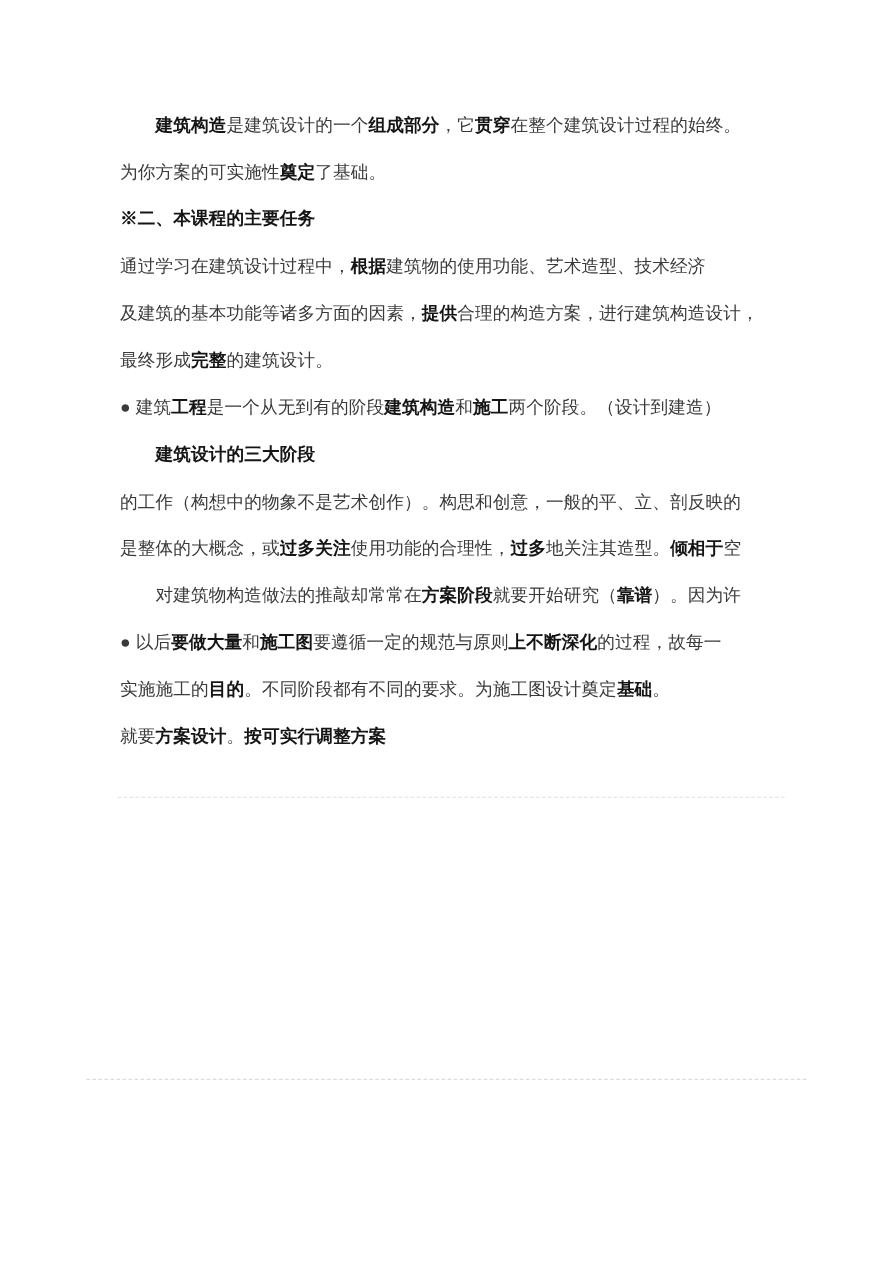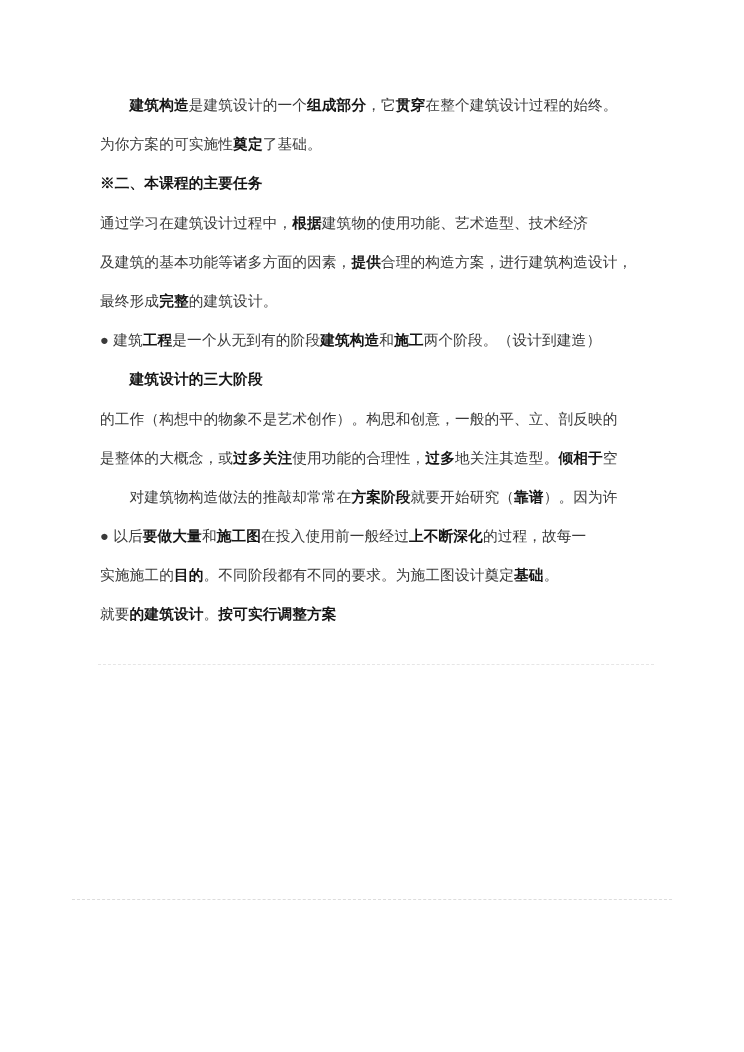--- a/index.html
+++ b/index.html
@@ -54,17 +54,17 @@
       <div class="line"><span class="run">为你方案的可实施性</span><span class="run bold">奠定</span><span class="run">了基础。</span></div>
       <div class="line"><span class="run bold">※二、本课程的主要任务</span></div>
       <div class="line"><span class="run">通过学习在建筑设计过程中，</span><span class="run bold">根据</span><span class="run">建筑物的使用功能、艺术造型、技术经济</span></div>
       <div class="line"><span class="run">及建筑的基本功能等诸多方面的因素，</span><span class="run bold">提供</span><span class="run">合理的构造方案，进行建筑构造设计，</span></div>
       <div class="line"><span class="run">最终形成</span><span class="run bold">完整</span><span class="run">的建筑设计。</span></div>
       <div class="line"><span class="run">● 建筑</span><span class="run bold">工程</span><span class="run">是一个从无到有的阶段</span><span class="run bold">建筑构造</span><span class="run">和</span><span class="run bold">施工</span><span class="run">两个阶段。（设计到建造）</span></div>
       <div class="line"><span class="run">　　</span><span class="run bold">建筑设计的三大阶段</span></div>
       <div class="line"><span class="run">的工作（构想中的物象不是艺术创作）。构思和创意，一般的平、立、剖反映的</span></div>
       <div class="line"><span class="run">是整体的大概念，或</span><span class="run bold">过多关注</span><span class="run">使用功能的合理性，</span><span class="run bold">过多</span><span class="run">地关注其造型。</span><span class="run bold">倾相于</span><span class="run">空</span></div>
       <div class="line"><span class="run">　　对建筑物构造做法的推敲却常常在</span><span class="run bold">方案阶段</span><span class="run">就要开始研究（</span><span class="run bold">靠谱</span><span class="run">）。因为许</span></div>
-      <div class="line"><span class="run">● 以后</span><span class="run bold">要做大量</span><span class="run">和</span><span class="run bold">施工图</span><span class="run">在投入使用前一般经过</span><span class="run bold">上不断深化</span><span class="run">的过程，故每一</span></div>
+      <div class="line"><span class="run">● 以后</span><span class="run bold">要做大量</span><span class="run">和</span><span class="run bold">施工图</span><span class="run">要遵循一定的规范与原则</span><span class="run bold">上不断深化</span><span class="run">的过程，故每一</span></div>
       <div class="line"><span class="run">实施施工的</span><span class="run bold">目的</span><span class="run">。不同阶段都有不同的要求。为施工图设计奠定</span><span class="run bold">基础</span><span class="run">。</span></div>
-      <div class="line"><span class="run">就要</span><span class="run bold">的建筑设计</span><span class="run">。</span><span class="run bold">按可实行调整方案</span></div>
+      <div class="line"><span class="run">就要</span><span class="run bold">方案设计</span><span class="run">。</span><span class="run bold">按可实行调整方案</span></div>
     </div>
 </div>
 
 </body></html>

